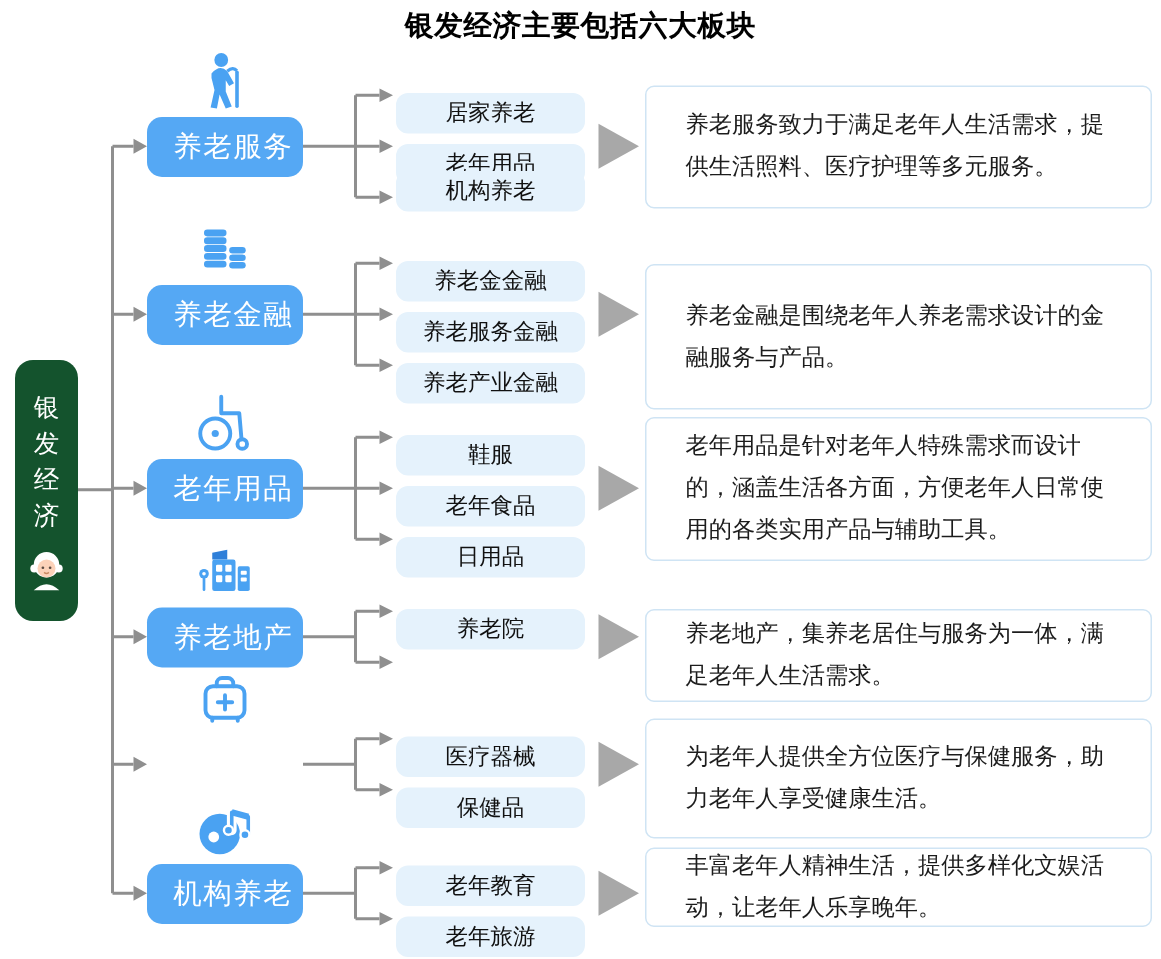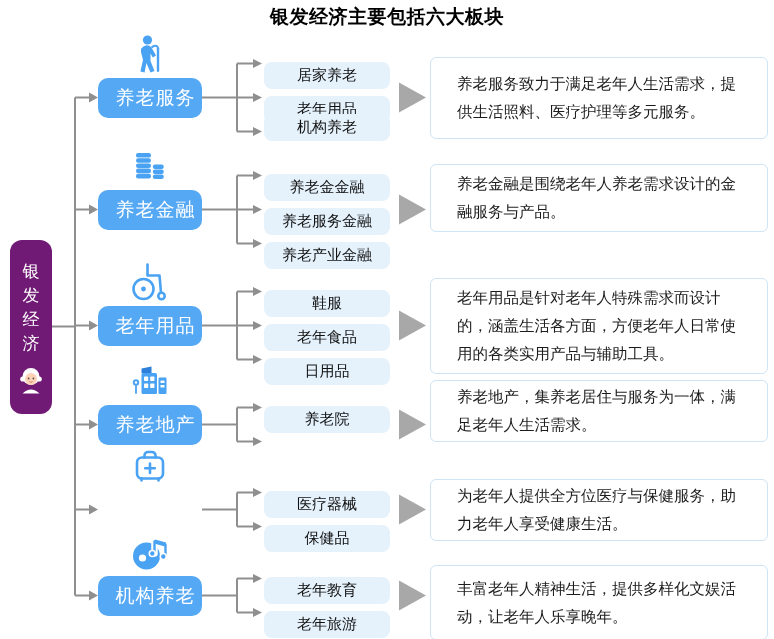--- a/index.html
+++ b/index.html
@@ -26,21 +26,21 @@
     left:264px;width:126px;height:27px;background:#e5f2fc;border-radius:8px;
     display:flex;align-items:center;justify-content:center;
     font-size:15px;color:#111;margin-top:12px;
   }
   .desc{
     left:430px;width:338px;background:#fff;border:1px solid #cfe4f4;border-radius:6px;
     display:flex;align-items:center;padding:0 26px;
     font-size:15.5px;line-height:28px;color:#1c1c1c;
   }
   .root{
-    left:10px;top:240px;width:42px;height:174px;background:#701a75;border-radius:12px;
+    left:10px;top:240px;width:42px;height:174px;background:#14532d;border-radius:12px;
     display:flex;flex-direction:column;align-items:center;justify-content:center;gap:10px;
   }
   .root-label{
     width:19px;font-size:17px;line-height:24px;letter-spacing:0;
     color:#fff;text-align:center;word-break:break-all;
   }
   .root-avatar svg{width:26px;height:28px;display:block;}
 </style>
 </head>
 <body>
@@ -137,21 +137,21 @@
   </div>
   <div class="sub" style="top:162px">
       <span>养老金金融</span>
     </div>
   <div class="sub" style="top:196px">
       <span>养老服务金融</span>
     </div>
   <div class="sub" style="top:230px">
       <span>养老产业金融</span>
     </div>
-  <div class="desc" style="top:164px;height:68px">
+  <div class="desc" style="top:176px;height:97px">
     <span>养老金融是围绕老年人养老需求设计的金融服务与产品。</span>
   </div>
 
   <div class="bicon" style="top:262px">
     <svg viewBox="0 0 40 40" fill="none" stroke="#4aa2f2" stroke-width="2.6" stroke-linecap="round" stroke-linejoin="round">
       <circle cx="13.5" cy="27" r="10"></circle>
       <circle cx="13.5" cy="27" r="2.4" fill="#4aa2f2" stroke="none"></circle>
       <circle cx="31.5" cy="34" r="3.2"></circle>
       <path d="M17.5 2.5 V13.5 H29.5 L31 30.8"></path>
     </svg>
@@ -187,39 +187,39 @@
       <circle cx="6" cy="21.5" r="1.2" fill="#fff"></circle>
       <rect x="5.1" y="24" width="1.8" height="9" rx="0.9" fill="#4aa2f2"></rect>
     </svg>
   </div>
   <div class="node" style="top:405px">
     <span>养老地产</span>
   </div>
   <div class="sub" style="top:394px">
       <span>养老院</span>
     </div>
-  <div class="desc" style="top:380px;height:62px">
+  <div class="desc" style="top:406px;height:62px">
     <span>养老地产，集养老居住与服务为一体，满足老年人生活需求。</span>
   </div>
 
   <div class="bicon" style="top:446px">
     <svg viewBox="0 0 40 40" fill="none" stroke="#4aa2f2" stroke-width="2.6" stroke-linecap="round" stroke-linejoin="round">
       <path d="M14.5 11.5 V9.5 A3.5 3.5 0 0 1 18 6 H22 A3.5 3.5 0 0 1 25.5 9.5 V11.5"></path>
       <rect x="7" y="11.5" width="26" height="21" rx="5"></rect>
       <path d="M20 17.5 V27 M15.2 22.2 H24.8"></path>
       <path d="M11.5 32.5 v2 M28.5 32.5 v2"></path>
     </svg>
   </div>
   <div class="sub" style="top:479px">
       <span>医疗器械</span>
     </div>
   <div class="sub" style="top:513px">
       <span>保健品</span>
     </div>
-  <div class="desc" style="top:479px;height:62px">
+  <div class="desc" style="top:479px;height:80px">
     <span>为老年人提供全方位医疗与保健服务，助力老年人享受健康生活。</span>
   </div>
 
   <div class="bicon" style="top:532px">
     <svg viewBox="0 0 40 40">
       <circle cx="16.5" cy="24" r="13.5" fill="#4aa2f2"></circle>
       <circle cx="12.5" cy="26" r="3.6" fill="#fff"></circle>
       <path d="M24.5 21.5 V9.5 L35.5 12.5 V24.5" stroke="#fff" stroke-width="6.5" fill="none" stroke-linecap="round" stroke-linejoin="round"></path>
       <path d="M24.5 21.5 V9.5 L35.5 12.5 V24.5" stroke="#4aa2f2" stroke-width="2.4" fill="none" stroke-linejoin="round"></path>
       <path d="M24.5 9.5 L35.5 12.5" stroke="#4aa2f2" stroke-width="4"></path>
@@ -229,17 +229,17 @@
   </div>
   <div class="node" style="top:576px">
     <span>机构养老</span>
   </div>
   <div class="sub" style="top:565px">
       <span>老年教育</span>
     </div>
   <div class="sub" style="top:599px">
       <span>老年旅游</span>
     </div>
-  <div class="desc" style="top:565px;height:75px">
+  <div class="desc" style="top:565px;height:53px">
     <span>丰富老年人精神生活，提供多样化文娱活动，让老年人乐享晚年。</span>
   </div>
 
 </div>
 
 </body></html>

